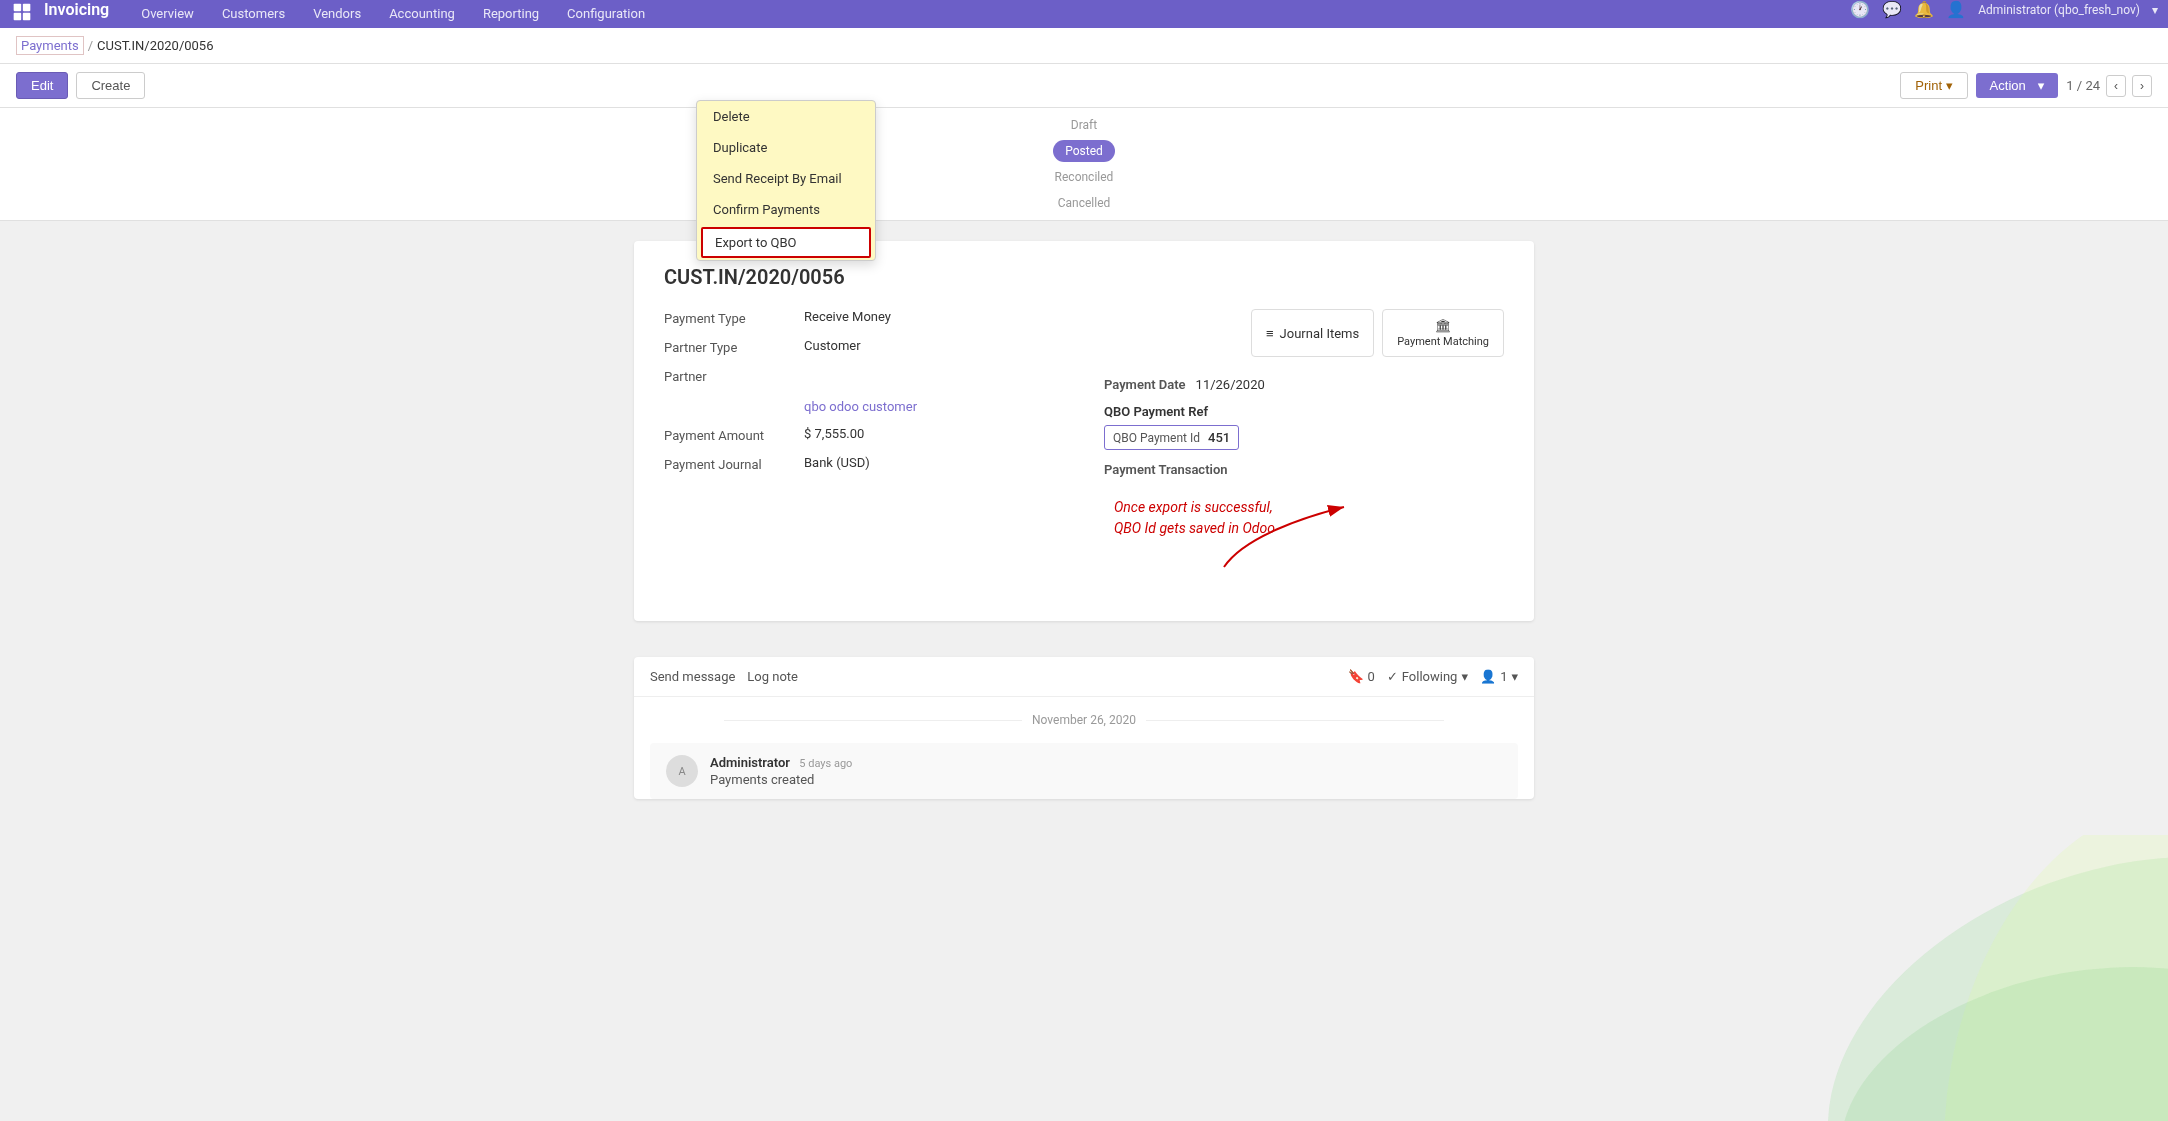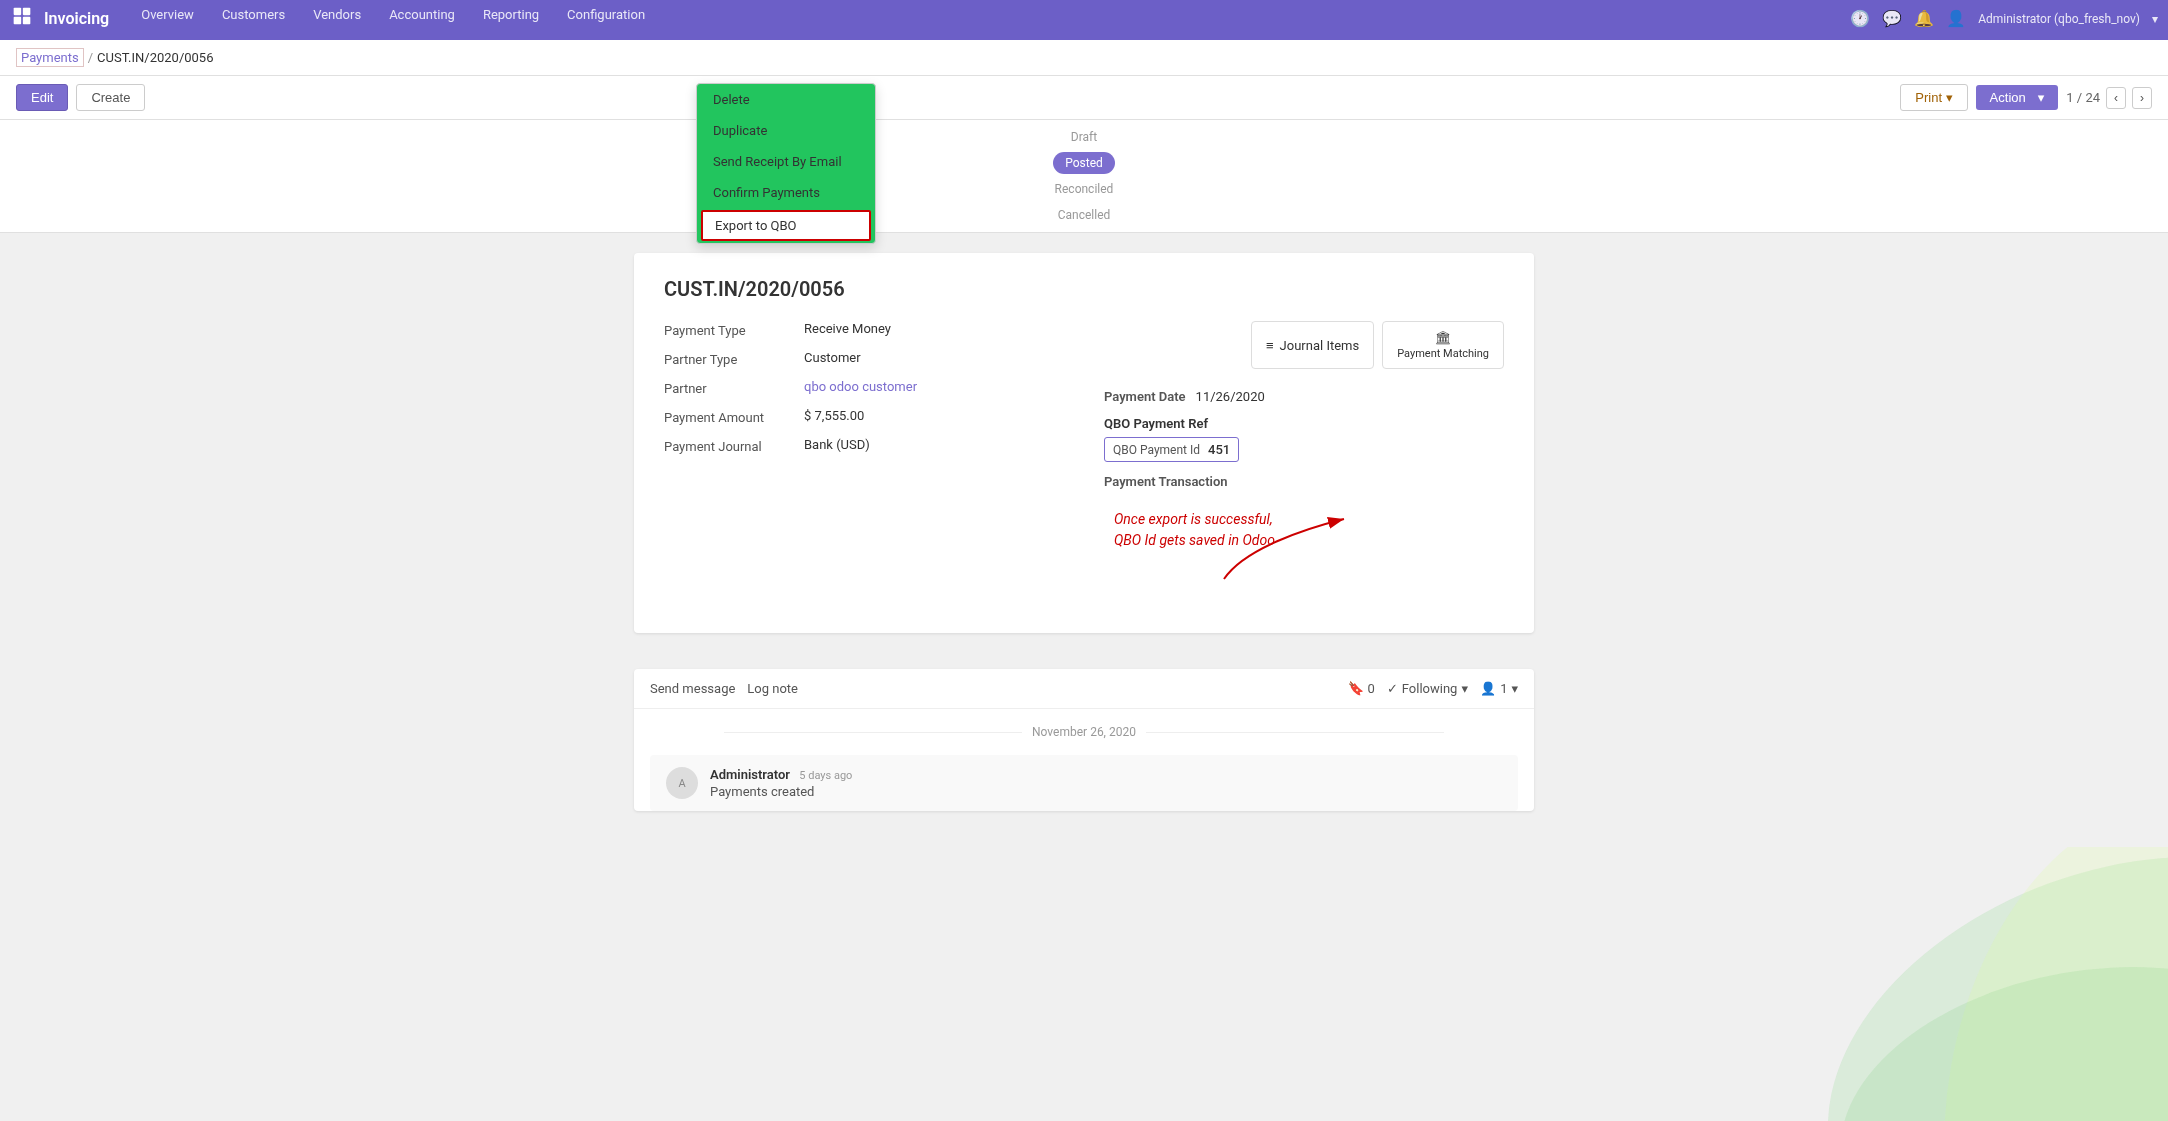--- a/index.html
+++ b/index.html
@@ -2,23 +2,23 @@
 <html><head>
   <meta charset="utf-8">
   <style>
     * { box-sizing: border-box; margin: 0; padding: 0; }
     body { font-family: -apple-system, BlinkMacSystemFont, 'Segoe UI', Roboto, sans-serif; font-size: 13px; background: #f0f0f0; color: #333; }
 
     
     .topnav {
       background: #6c5fc7;
       display: flex;
-      align-items: flex-end;
-      height: 40px;
-      padding: 12px 10px;
+      align-items: flex-start;
+      height: 28px;
+      padding: 0 10px;
       color: white;
     }
     .topnav-logo {
       width: 24px; height: 24px;
       display: flex; align-items: center; justify-content: center;
       margin-right: 10px;
       cursor: pointer;
     }
     .topnav-logo svg { width: 20px; height: 20px; fill: white; }
     .topnav-title {
@@ -174,21 +174,21 @@
       width: 140px;
       min-width: 140px;
       font-size: 13px;
       color: #555;
       padding-top: 2px;
     }
     .field-value {
       font-size: 13px;
       color: #333;
     }
-    .field-value.link { color: #7c6ecf; cursor: pointer; }
+    .field-value.link { color: #7c6ecf; cursor: pointer; margin-top: 32px; }
 
     .right-header {
       display: flex;
       gap: 8px;
       margin-bottom: 20px;
       justify-content: flex-end;
     }
 
     .action-btn-card {
       display: flex;
@@ -238,23 +238,23 @@
       font-size: 14px;
       font-style: italic;
       line-height: 1.5;
       margin-top: 20px;
       margin-left: 10px;
     }
 
     
     .dropdown-overlay {
       position: fixed;
-      top: 83px;
+      top: 100px;
       left: 696px;
-      background: #22c55e;
+      background: #fef9c3;
       border: 1px solid #ccc;
       border-radius: 4px;
       box-shadow: 0 4px 12px rgba(0,0,0,0.15);
       z-index: 1000;
       min-width: 180px;
     }
     .dropdown-item {
       padding: 8px 16px;
       font-size: 13px;
       color: #333;

